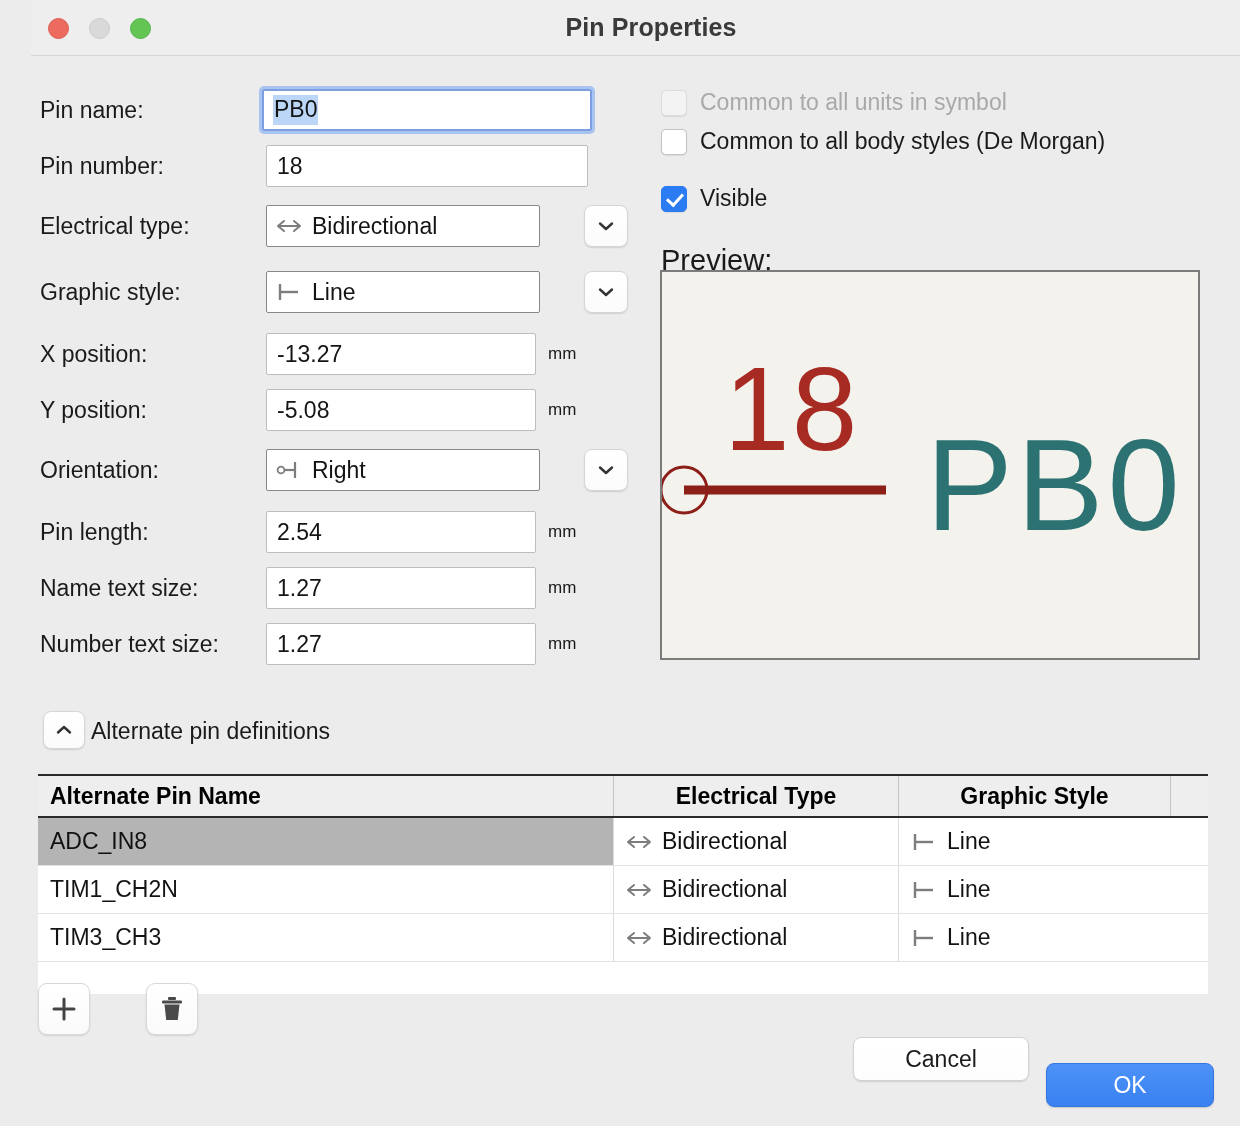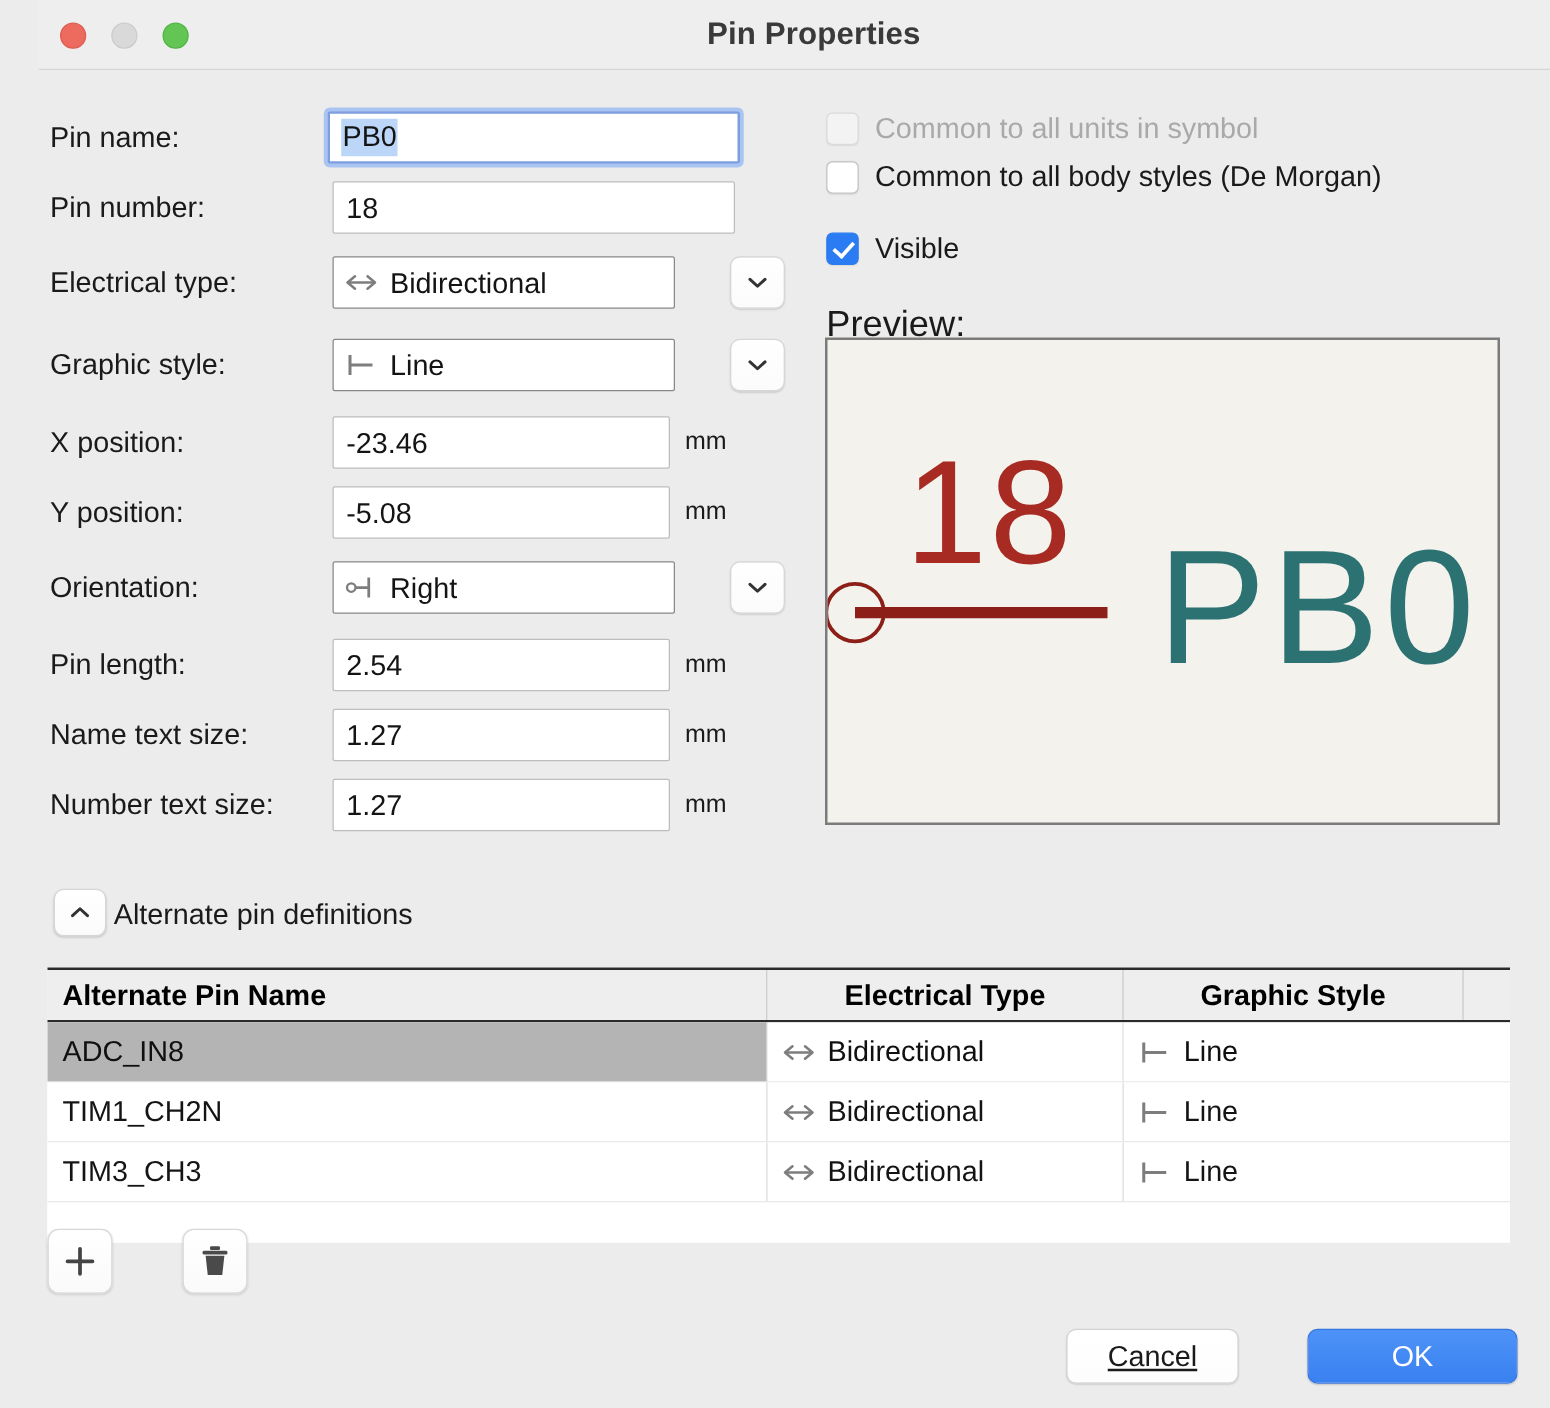--- a/index.html
+++ b/index.html
@@ -108,21 +108,21 @@
     background: linear-gradient(#ffffff,#fbfbfb);
     border: 1px solid #d5d5d5;
     border-radius: 8px;
     box-shadow: 0 1px 1.5px rgba(0,0,0,.13);
     display: flex;
     align-items: center;
     justify-content: center;
   }
   .unit {
     position: absolute;
-    font-size: 20px;
+    font-size: 17px;
     color: #1a1a1a;
     top: 50%;
     transform: translateY(-50%);
   }
 
   
   .right-col { position: absolute; left: 658px; top: 56px; width: 560px; }
 
   .chkrow {
     position: absolute;
@@ -328,21 +328,21 @@
     <div class="chevbtn" style="left:306px; top:0; margin-left:238px;">
       <svg width="18" height="12" viewBox="0 0 18 12">
         <path d="M3 3.5 L9 9 L15 3.5" stroke="#333" stroke-width="2.4" fill="none" stroke-linecap="round" stroke-linejoin="round"></path>
       </svg>
     </div>
   </div>
 
   <div class="row" style="top:277px; width:560px;">
     <div class="lbl">X position:</div>
     <div class="field" style="left:226px; top:0; width:270px;">
-      <span>-23.46</span>
+      <span>-13.27</span>
     </div>
     <div class="unit" style="left:508px;">mm</div>
   </div>
 
   <div class="row" style="top:333px; width:560px;text-align:right;">
     <div class="lbl">Y position:</div>
     <div class="field" style="left:226px; top:0; width:270px;">
       <span>-5.08</span>
     </div>
     <div class="unit" style="left:508px;">mm</div>
@@ -519,14 +519,14 @@
   </svg>
 </div>
 <div class="iconbtn" style="left:146px; top:983px;">
   <svg width="26" height="28" viewBox="0 0 26 28">
     <rect x="9" y="2" width="8" height="3" rx="1" fill="#4a4a4a"></rect>
     <rect x="3" y="5.5" width="20" height="3" rx="1.2" fill="#4a4a4a"></rect>
     <path d="M5.5 9.5 L20.5 9.5 L18.8 25 L7.2 25 Z" fill="#4a4a4a"></path>
   </svg>
 </div>
 
-<div class="btn cancel" style="left:853px; top:1063px; width:138px;text-decoration:underline;">Cancel</div>
+<div class="btn cancel" style="left:853px; top:1037px; width:176px;">Cancel</div>
 <div class="btn ok" style="left:1046px; top:1063px; width:168px;">OK</div>
 
 </body></html>

